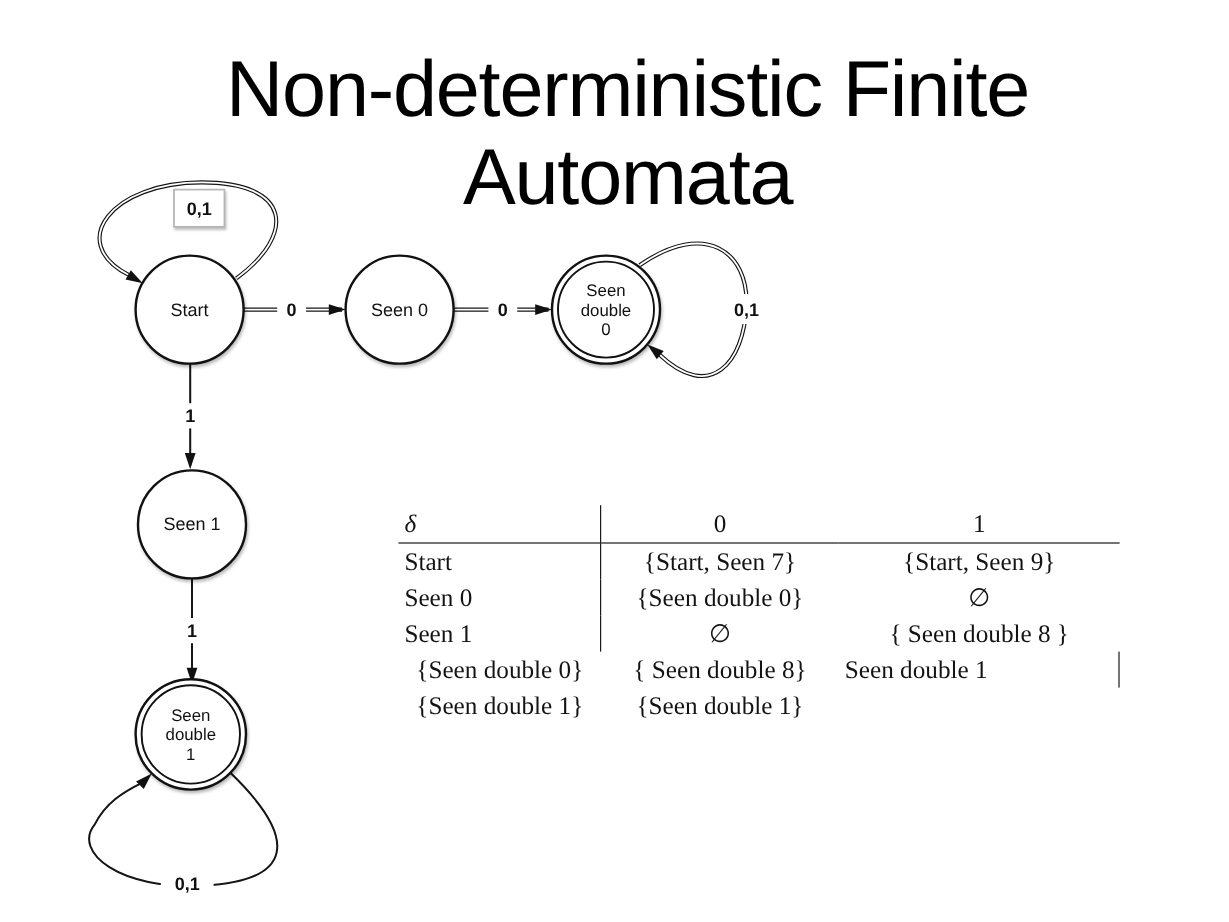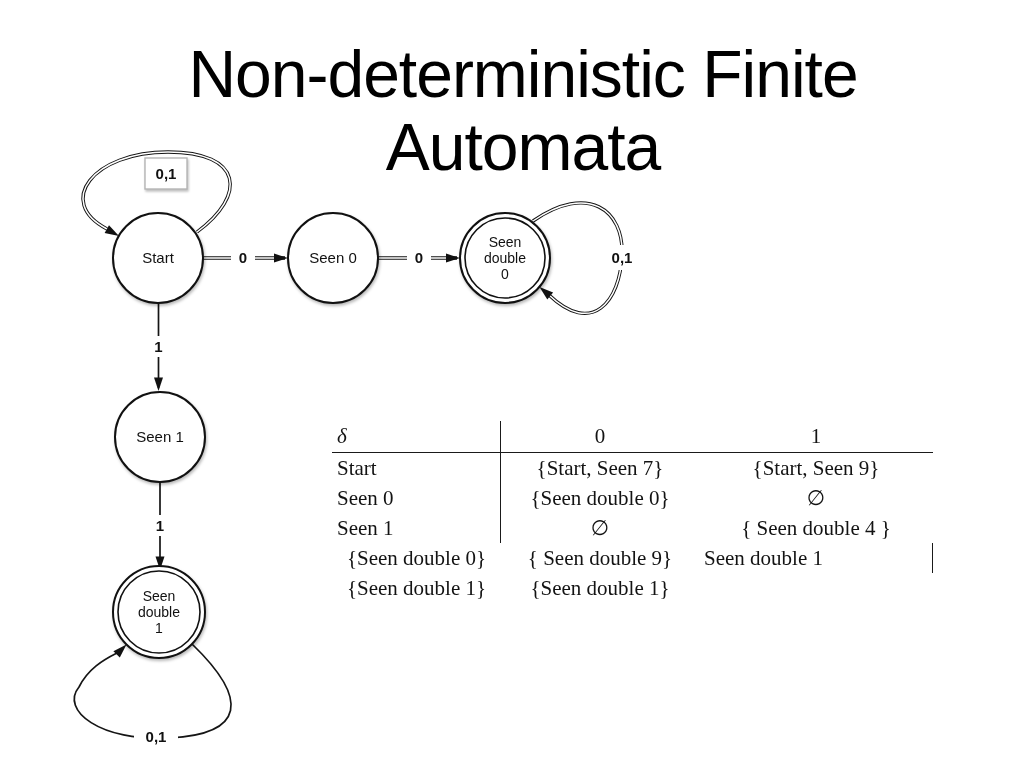--- a/index.html
+++ b/index.html
@@ -164,23 +164,23 @@
     <div class="cell c1">Start</div>
     <div class="cell cc">{Start, Seen 7}</div>
     <div class="cell cc">{Start, Seen 9}</div>
 
     <div class="cell c1">Seen 0</div>
     <div class="cell cc">{Seen double 0}</div>
     <div class="cell cc">∅</div>
 
     <div class="cell c1">Seen 1</div>
     <div class="cell cc">∅</div>
-    <div class="cell cc">{ Seen double 4 }</div>
+    <div class="cell cc">{ Seen double 8 }</div>
 
     <div class="cell cc">{Seen double 0}</div>
-    <div class="cell cc">{ Seen double 9}</div>
+    <div class="cell cc">{ Seen double 8}</div>
 
     <div class="cell c1">Seen double 1</div>
     <div class="cell cc">{Seen double 1}</div>
     <div class="cell cc">{Seen double 1}</div>
   </div>
 
 </div>
 
 </body></html>

